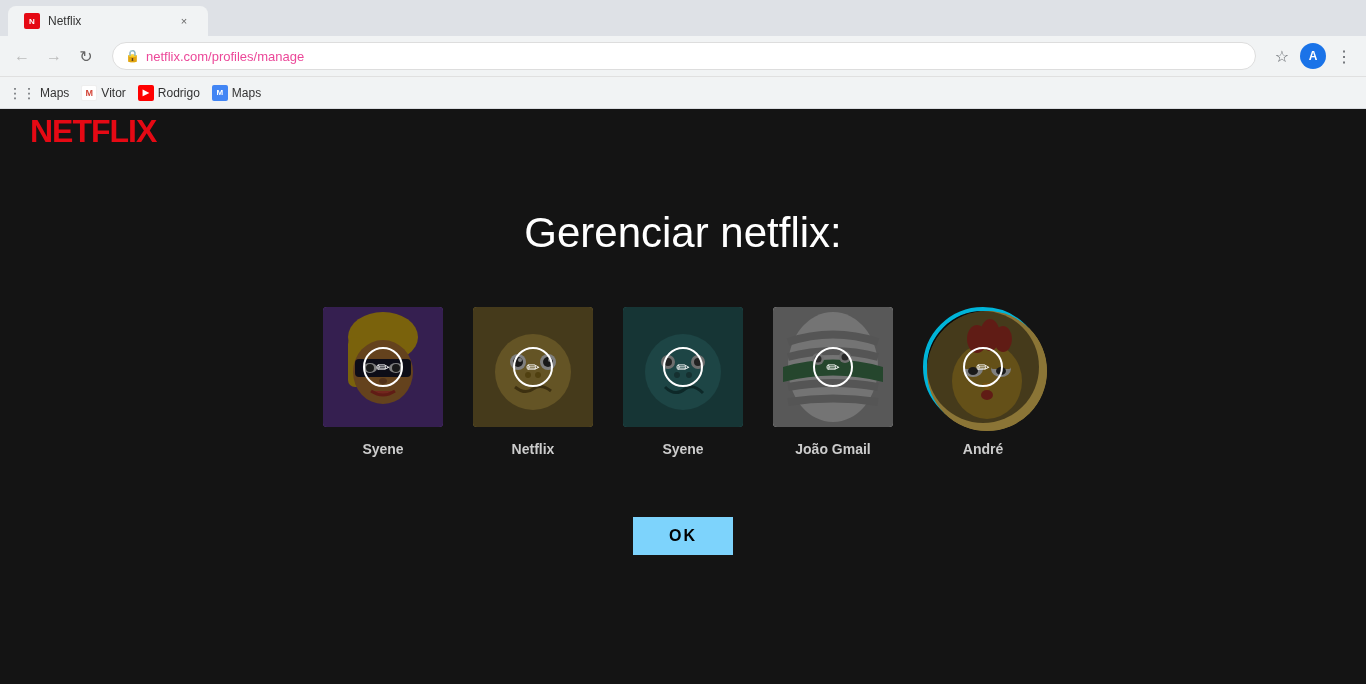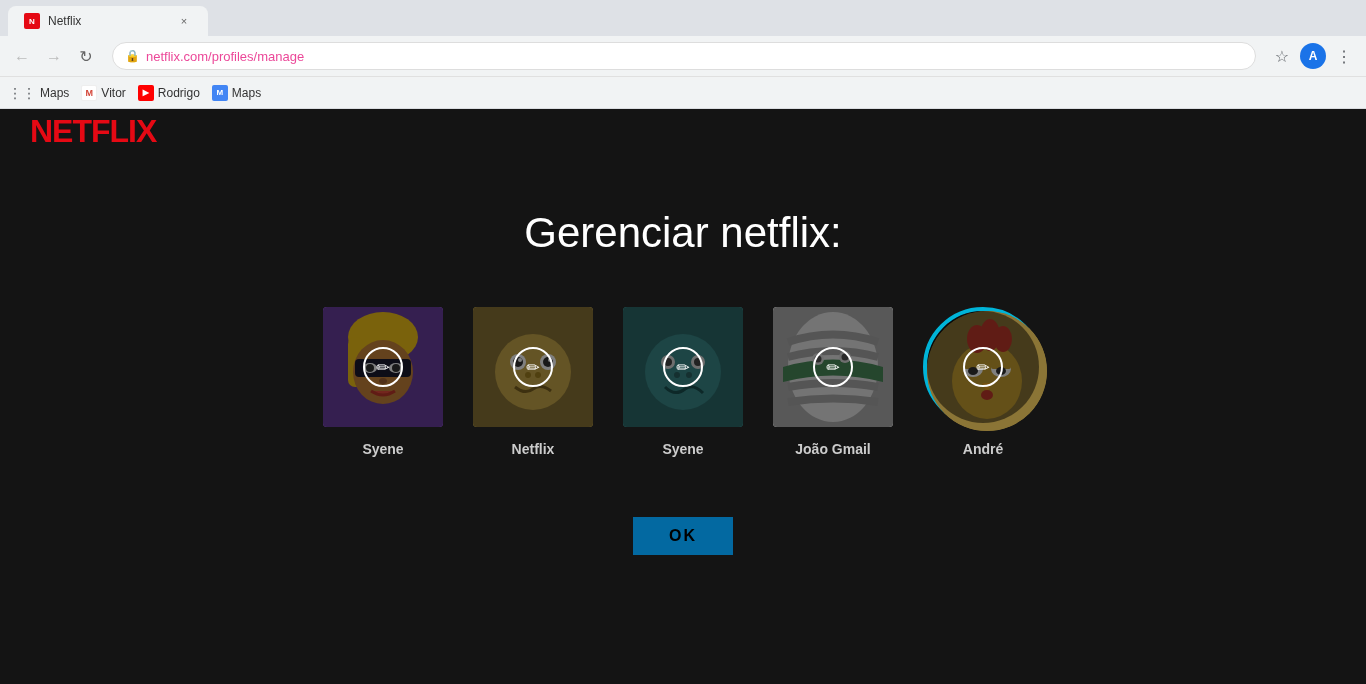--- a/index.html
+++ b/index.html
@@ -270,21 +270,21 @@
 
     .profile-name {
       color: #ccc;
       font-size: 14px;
       font-weight: 700;
     }
 
     .ok-button {
       margin-top: 60px;
       padding: 10px 36px;
-      background: #0369a1;
+      background: #7dd3fc;
       color: #000;
       font-size: 16px;
       font-weight: 600;
       border: none;
       cursor: pointer;
       letter-spacing: 2px;
     }
 
     
     .avatar-syene { background: #6b3fa0; }

